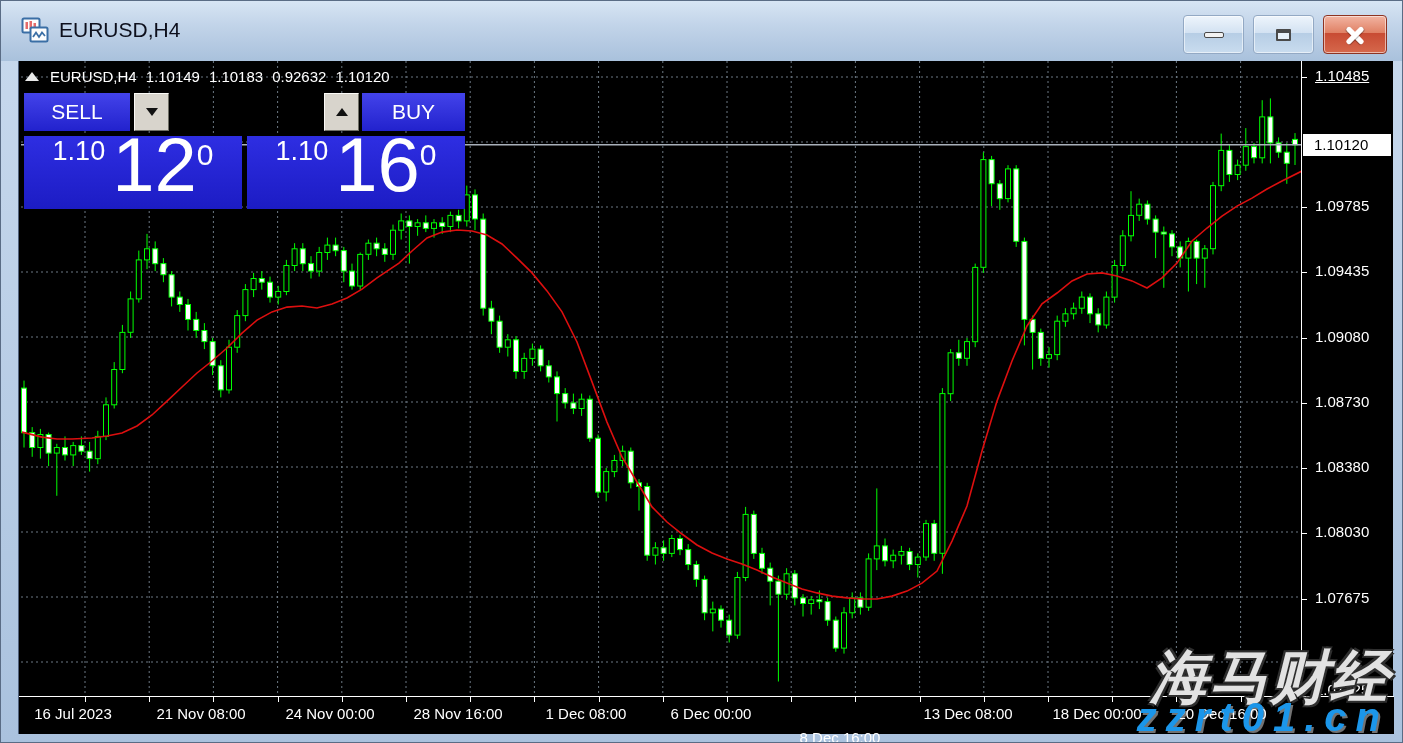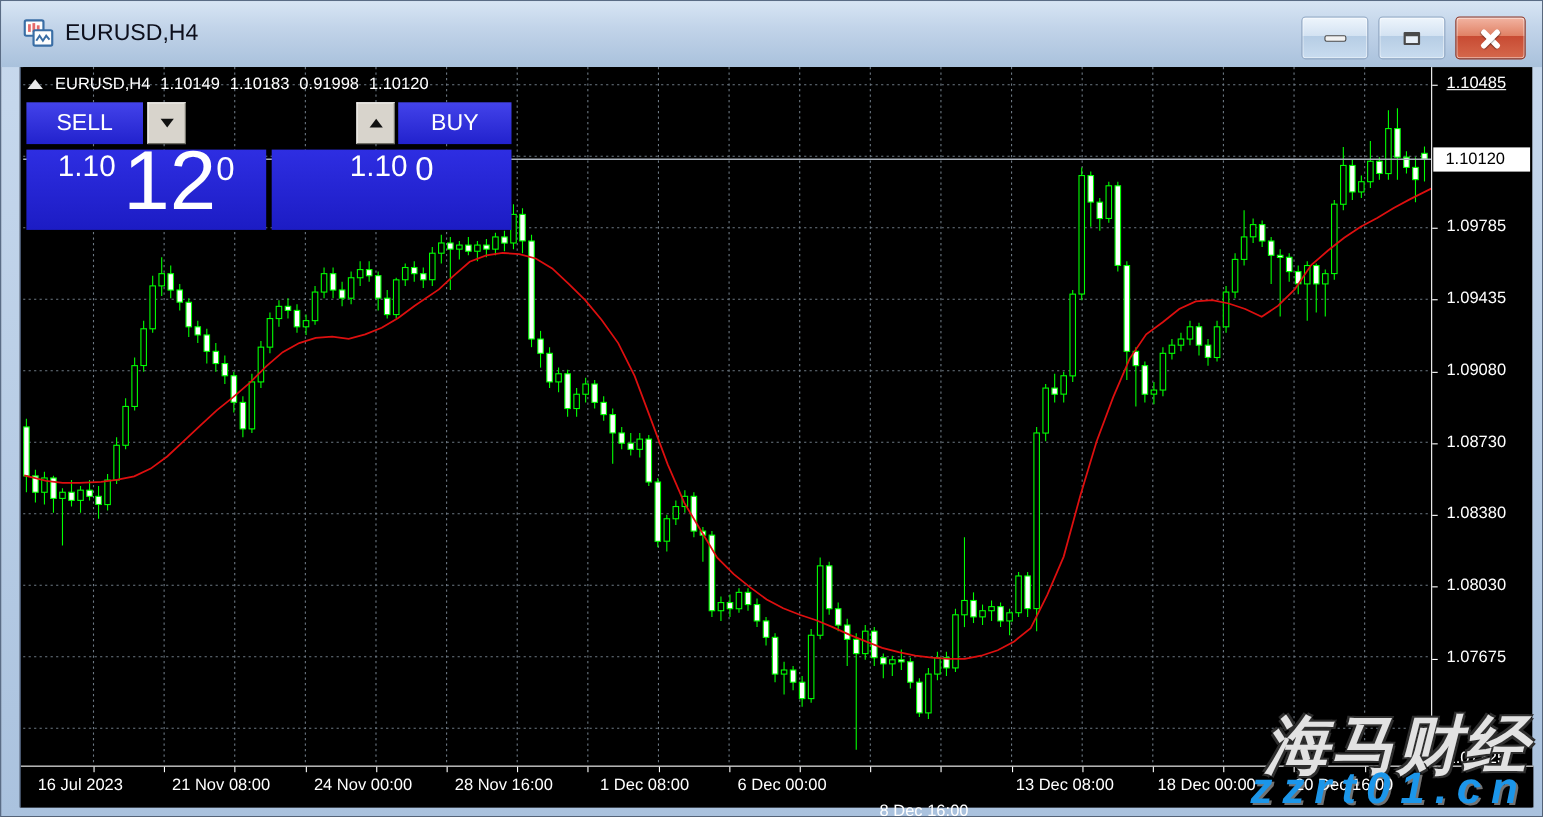--- a/index.html
+++ b/index.html
@@ -456,41 +456,42 @@
         <rect x="1271.5" y="78.4" width="5" height="5.4" fill="#FFFFFF" stroke="#00FF00" stroke-width="1"></rect>
         <polyline points="1,371.1 21,376.1 36,378.0 51,378.0 71,377.0 86,375.0 101,372.0 116,365.0 131,354.0 146,340.1 161,326.0 176,312.0 191,300.0 206,287.0 221,272.1 236,259.1 251,250.9 266,246.1 281,245.0 296,247.0 311,242.9 326,237.0 341,228.1 356,216.9 378,202.1 391,190.0 406,177.0 421,171.1 436,169.0 451,170.0 466,174.0 481,183.0 496,197.1 511,211.9 526,229.9 541,250.9 556,281.0 571,320.9 586,361.1 601,396.0 616,421.0 631,445.9 646,461.0 661,473.0 676,484.0 691,492.0 706,497.9 721,502.9 736,509.1 751,515.9 766,522.1 781,528.0 796,531.9 811,535.1 826,536.9 841,538.0 856,538.0 871,535.1 886,530.1 901,522.1 916,510.0 931,480.1 946,445.0 961,390.0 976,340.1 991,300.0 1006,265.0 1021,242.9 1036,232.0 1051,219.9 1066,213.0 1081,211.9 1096,214.9 1111,219.9 1126,227.0 1141,216.9 1156,202.1 1171,180.0 1186,167.0 1201,155.1 1216,145.1 1231,137.1 1246,128.0 1261,120.0 1281,110.0" fill="none" stroke="#dd0f0f" stroke-width="1.6"></polyline>
         <line x1="0" y1="83.8" x2="1280" y2="83.8" stroke="#a9b1bb" stroke-width="1.4"></line>
       </svg>
 
     <div class="ohlc">
       <div class="collapse-tri"></div>
       <span>EURUSD,H4</span>
       <span>1.10149</span>
       <span>1.10183</span>
-      <span>0.91998</span>
+      <span>0.92632</span>
       <span>1.10120</span>
     </div>
 
     <div class="trade-panel">
       <div class="tp-btn tp-sell">SELL</div>
       <div class="tp-dd">
           <div class="tri-down"></div>
         </div>
       <div class="tp-spin">
           <div class="tri-up"></div>
         </div>
       <div class="tp-btn tp-buy">BUY</div>
 
       <div class="tp-quote tpq-sell">
         <span class="small">1.10</span>
         <span class="big">12</span>
         <span class="sup">0</span>
       </div>
       <div class="tp-quote tpq-buy">
         <span class="small">1.10</span>
+        <span class="big">16</span>
         <span class="sup">0</span>
       </div>
     </div>
 
     <div class="price-axis" id="price-axis">
         <div class="price-tick" style="top: 16px;"></div>
         <div class="price-label" style="top: 6px; text-decoration: underline;">1.10485</div>
         <div class="price-tick" style="top: 146px;"></div>
         <div class="price-label" style="top: 136px;">1.09785</div>
         <div class="price-tick" style="top: 211px;"></div>

